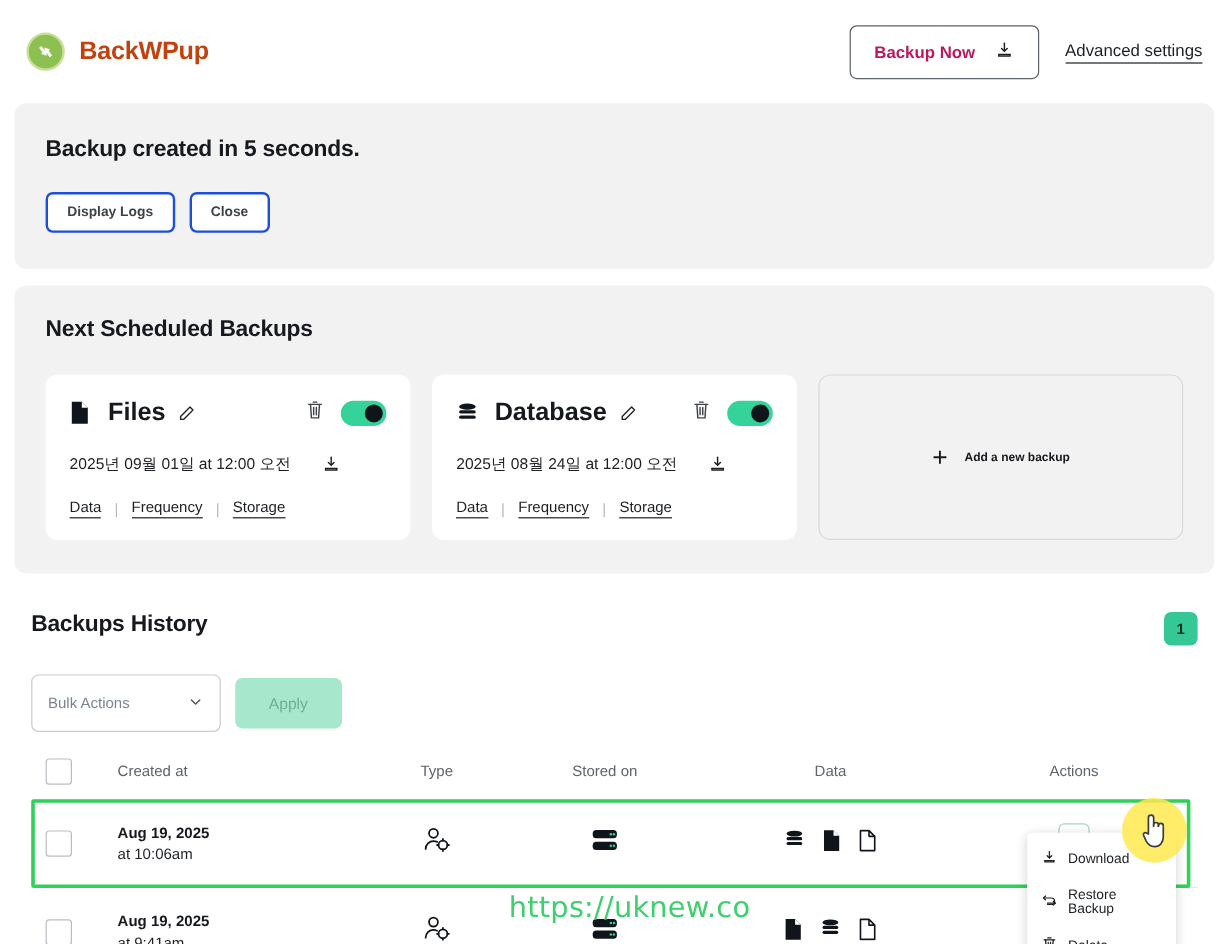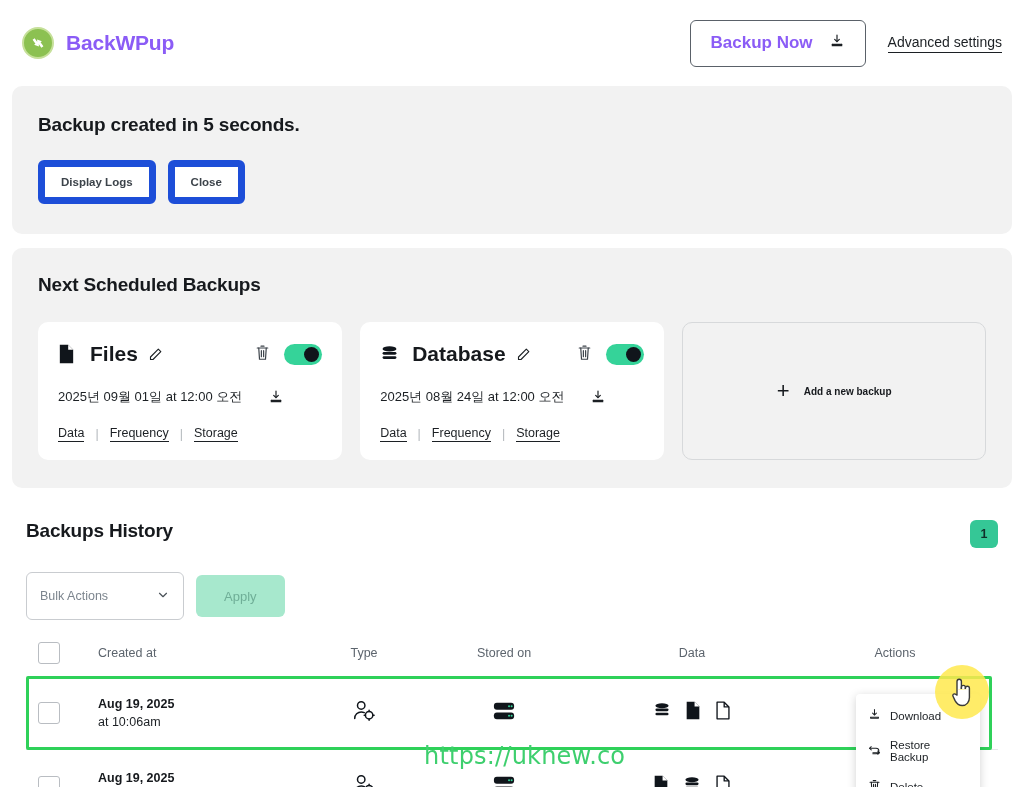--- a/index.html
+++ b/index.html
@@ -16,42 +16,42 @@
   .header {
     height: 86px; display: flex; align-items: center;
     padding: 0 22px 0 22px; justify-content: space-between;
   }
   .brand { display: flex; align-items: center; gap: 12px; }
   .logo {
     width: 32px; height: 32px; border-radius: 50%;
     background: #8cc152; border: 2px solid #c6e09a;
     display: flex; align-items: center; justify-content: center;
   }
-  .brand-name { font-size: 21px; font-weight: 700; letter-spacing: -0.2px; color: #8b5cf6; }
+  .brand-name { font-size: 21px; font-weight: 700; letter-spacing: -0.2px; color: #c2410c; }
   .header-right { display: flex; align-items: center; gap: 22px; }
   .btn-backup-now {
     display: flex; align-items: center; gap: 16px;
     border: 1px solid #5a6169; background: #fff; border-radius: 6px;
-    padding: 12px 20px; font-size: 17px; font-weight: 600; color: #8b5cf6;
+    padding: 12px 20px; font-size: 14px; font-weight: 600; color: #be185d;
     cursor: pointer; font-family: inherit;
   }
   .adv-settings {
     font-size: 14px; color: #1c2024; text-decoration: none;
     border-bottom: 1px solid #1c2024; padding-bottom: 2px; cursor: pointer;
   }
 
   
   .panel {
     margin: 0 12px 14px 12px; background: #f2f2f2; border-radius: 10px;
   }
   .alert-panel { padding: 28px 26px 30px 26px; }
   .alert-title { font-size: 19px; font-weight: 700; color: #16191d; letter-spacing: -0.2px; }
   .alert-actions { display: flex; gap: 12px; margin-top: 24px; }
   .sm-btn {
-    border: 7px solid #1d4ed8; background: #fff; border-radius: 6px;
+    border: 2px solid #1d4ed8; background: #fff; border-radius: 6px;
     padding: 9px 16px; font-size: 11.5px; font-weight: 600; color: #3c434a;
     cursor: pointer; font-family: inherit;
   }
 
   .sched-panel { padding: 26px 26px 28px 26px; }
   .sched-title { font-size: 19px; font-weight: 700; color: #16191d; letter-spacing: -0.2px; }
   .cards { display: flex; gap: 18px; margin-top: 26px; }
   .card {
     width: 308px; background: #fff; border-radius: 10px;
     padding: 20px 20px 18px 20px;

